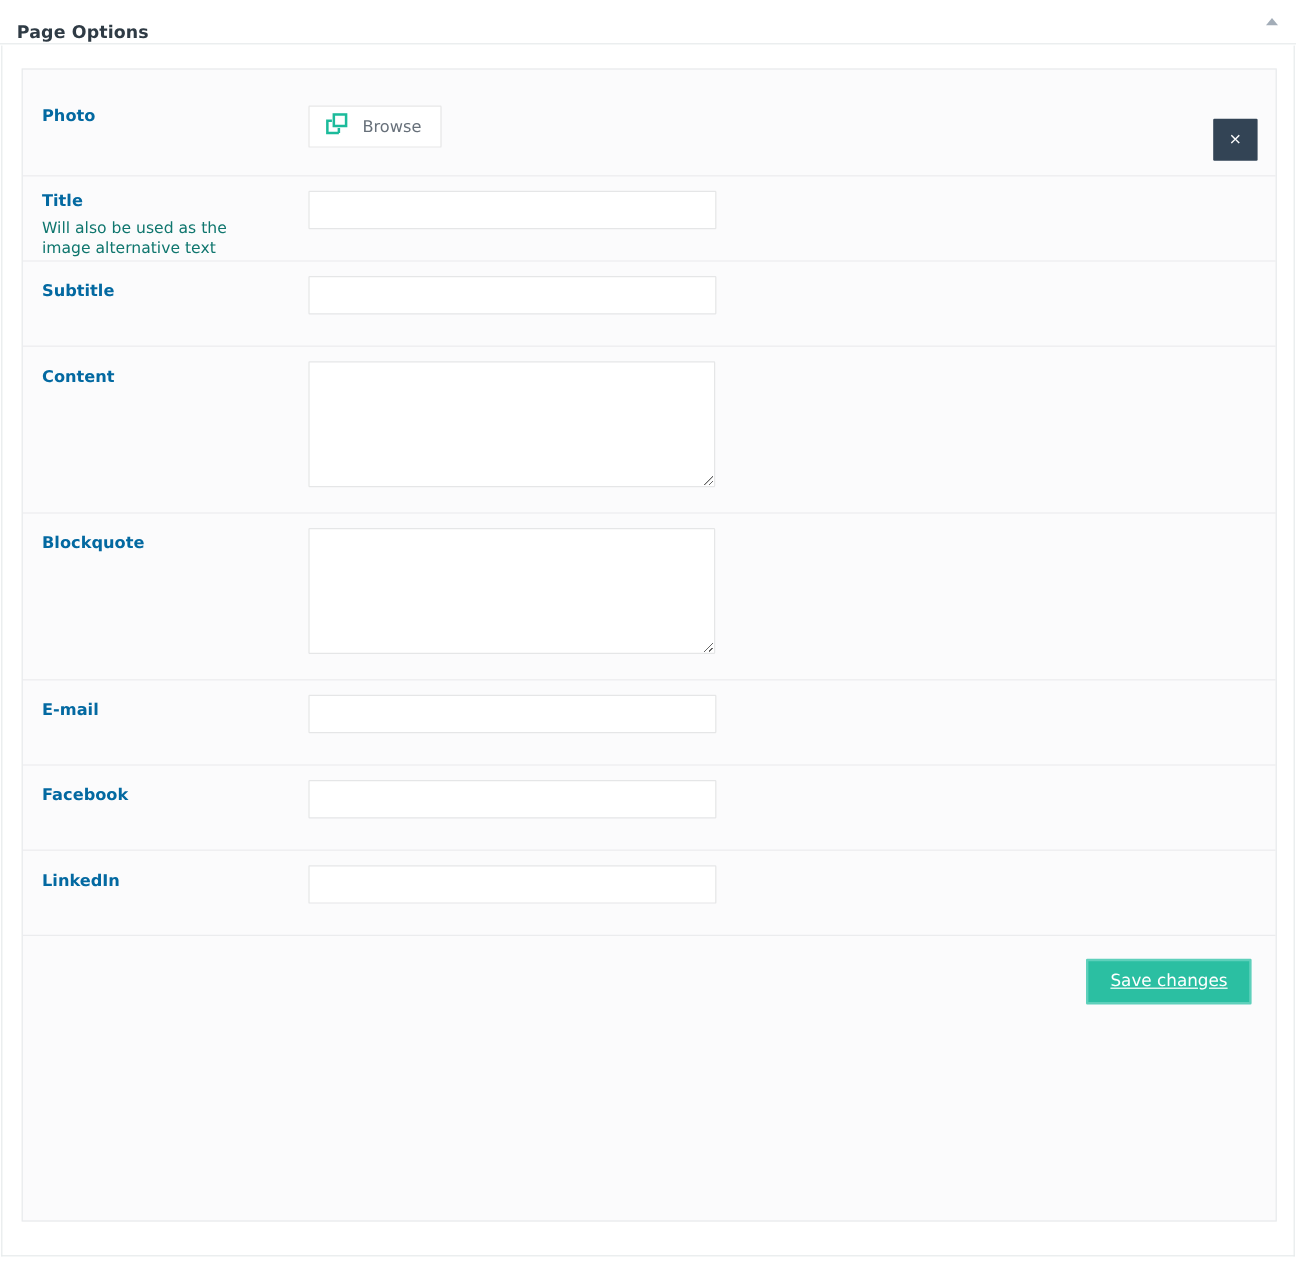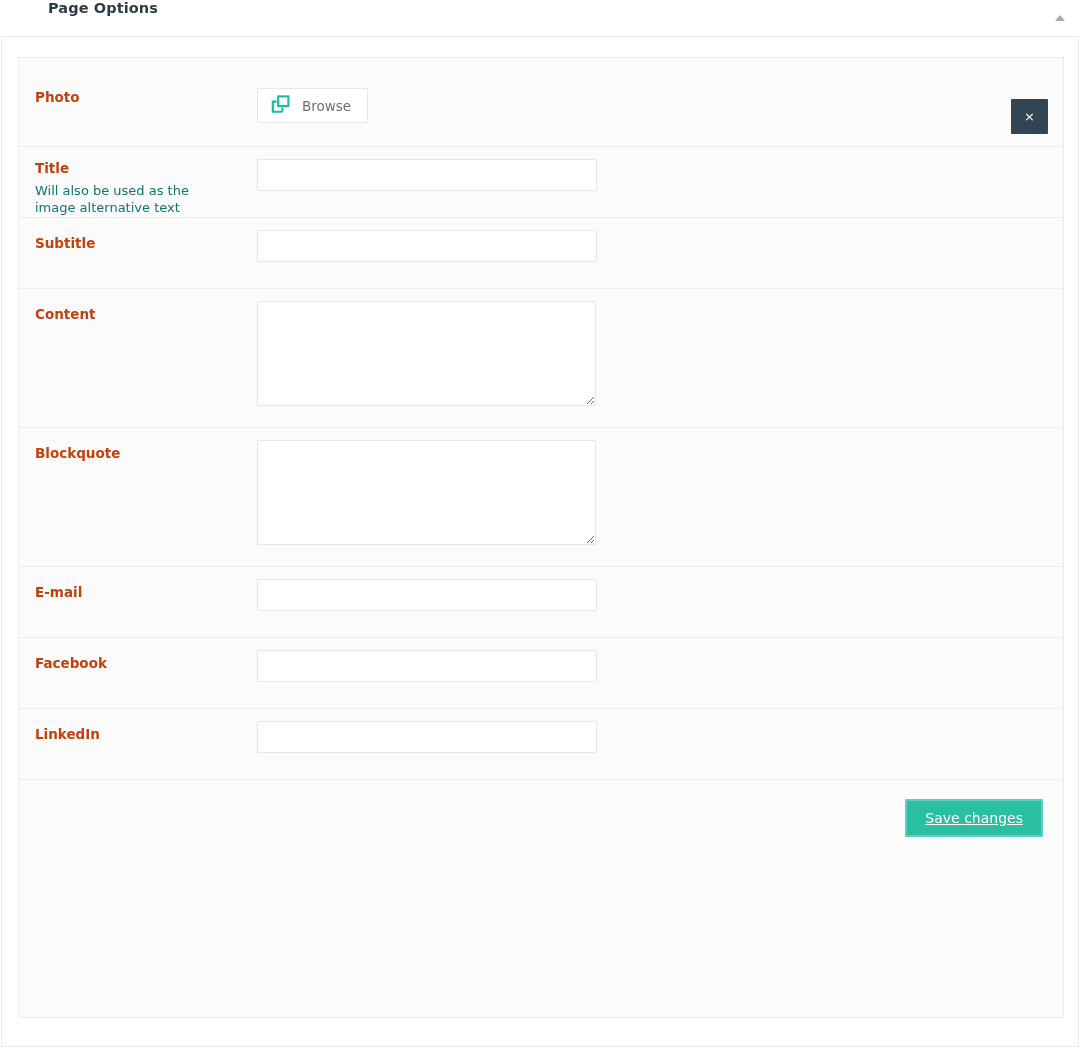--- a/index.html
+++ b/index.html
@@ -28,22 +28,21 @@
   }
 
   
   .widget-header {
     position: relative;
     height: 37px;
     box-sizing: border-box;
     border-bottom: 1px solid #e7eaec;
     background: #ffffff;
     display: flex;
-    align-items: flex-start;
-    padding-left: 34px;
+    align-items: flex-end;
   }
   .widget-title {
     margin-left: 14px;
     font-size: 14.5px;
     font-weight: bold;
     color: #2f3b45;
     letter-spacing: 0.1px;
   }
   .collapse-btn {
     position: absolute;
@@ -106,21 +105,21 @@
     flex: 0 0 222px;
     padding-top: 0;
   }
   .field-col {
     flex: 1 1 auto;
     position: relative;
   }
   .field-label {
     font-size: 13.5px;
     font-weight: bold;
-    color: #c2410c;
+    color: #0369a1;
     line-height: 18px;
   }
   .field-help {
     margin-top: 5px;
     font-size: 13px;
     font-weight: normal;
     color: #0f766e;
     line-height: 17px;
     max-width: 195px;
   }

